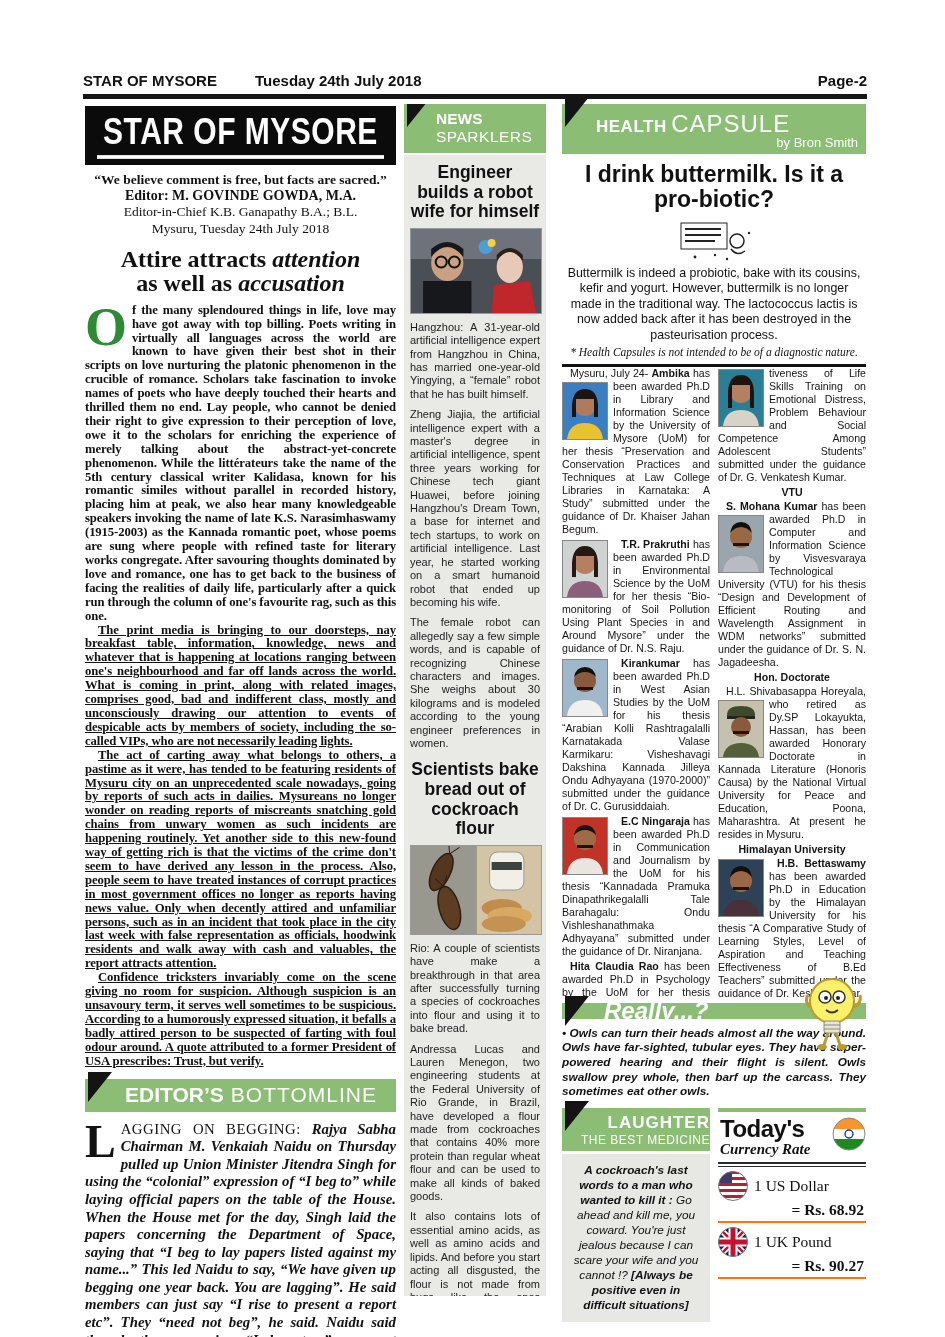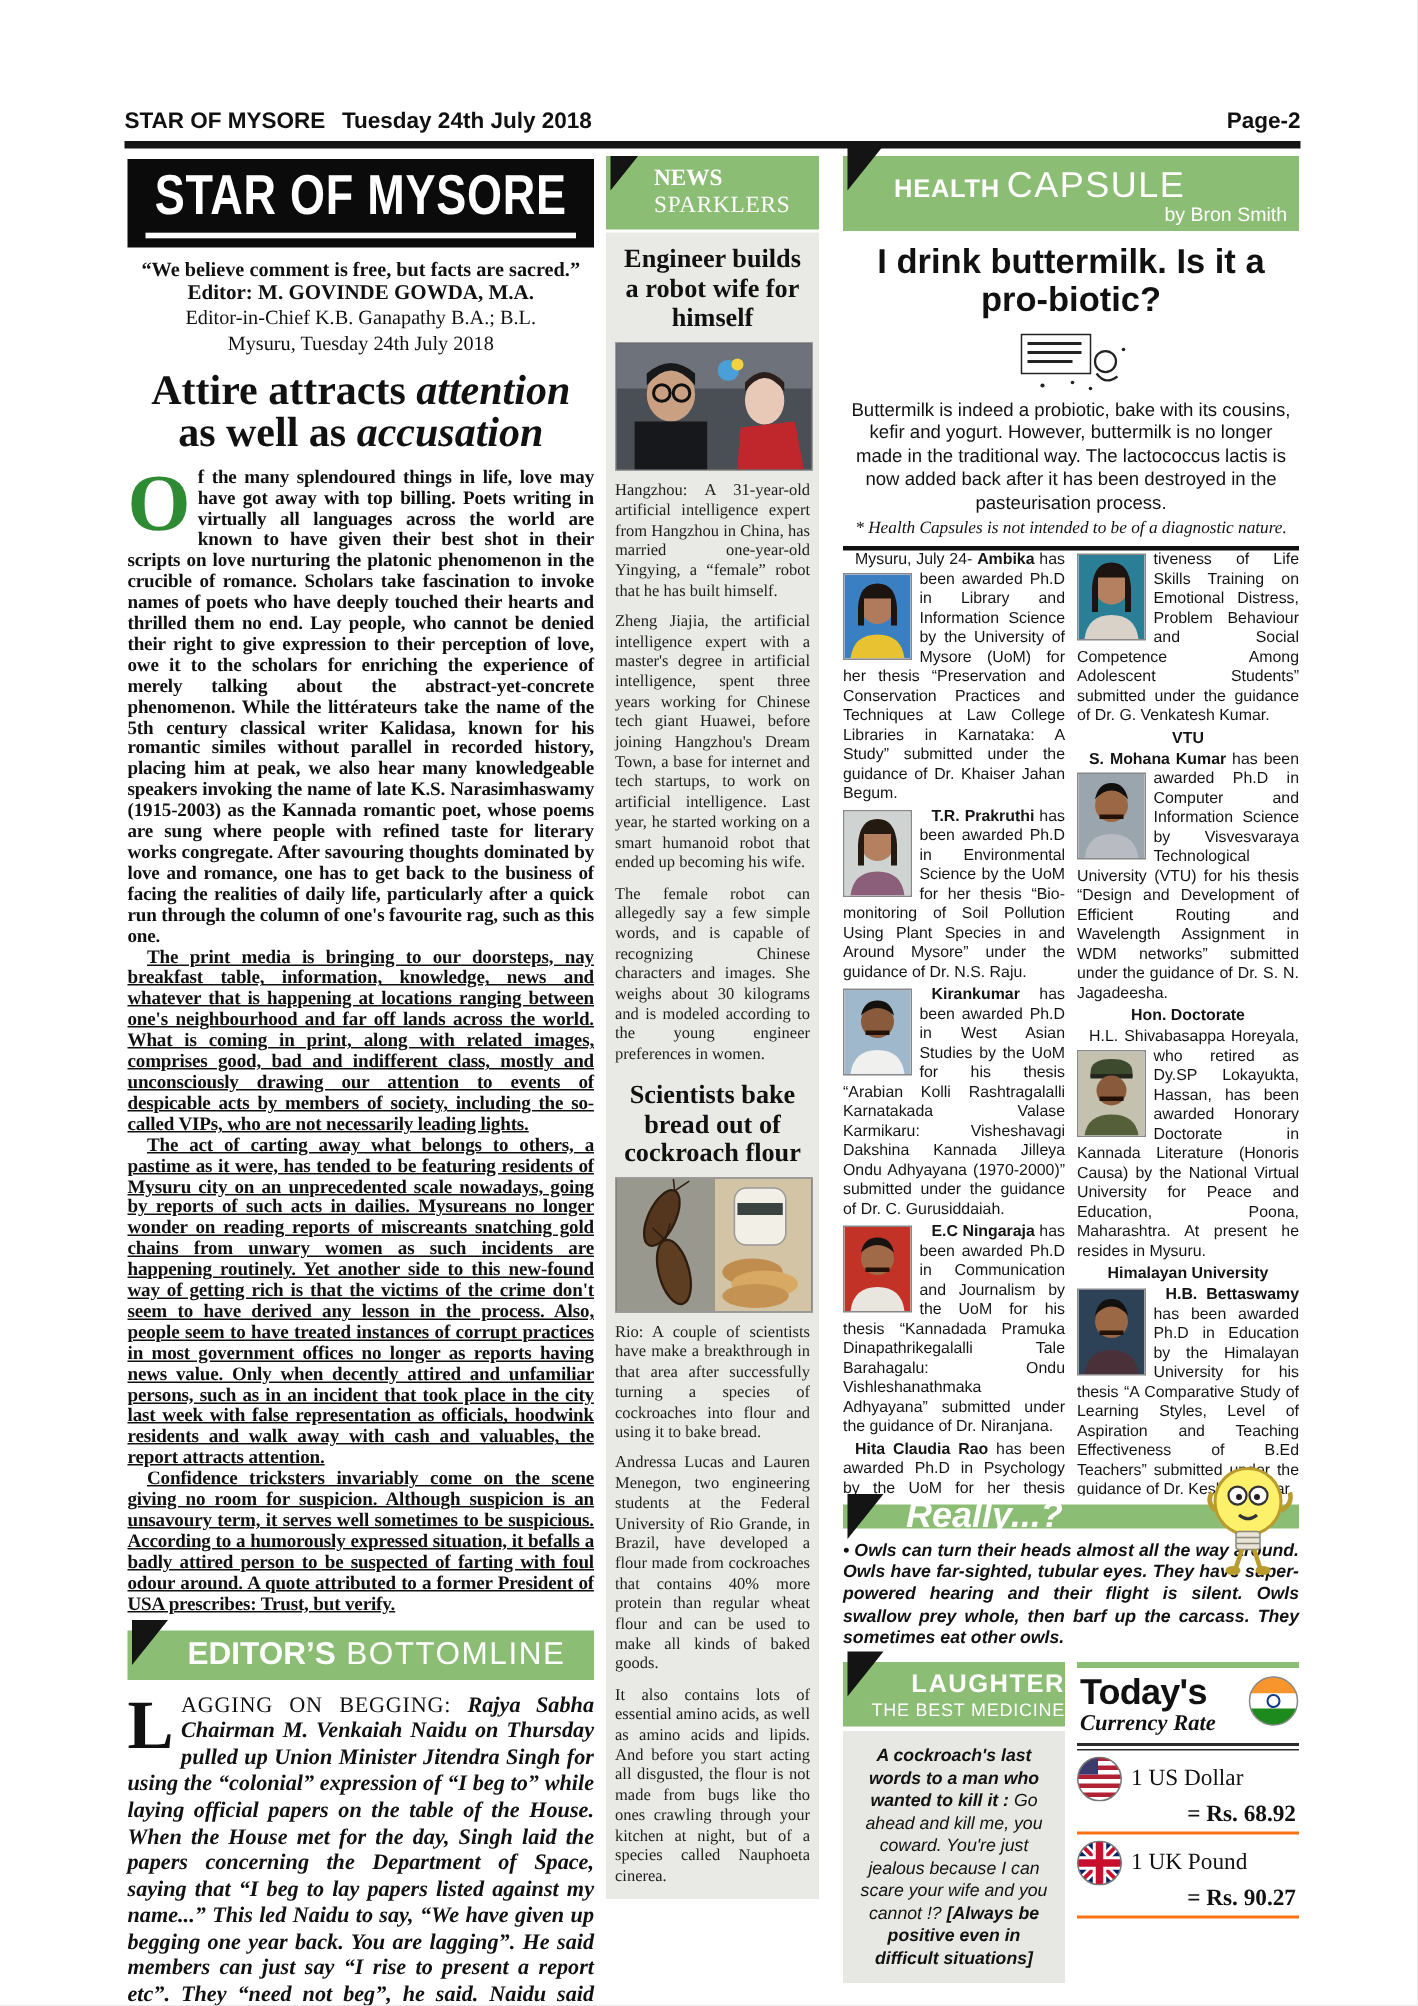--- a/index.html
+++ b/index.html
@@ -1,35 +1,35 @@
 <!DOCTYPE html>
 <html><head>
 <meta charset="utf-8">
 <style>
   html,body{margin:0;padding:0;background:#d9d9d9;}
   .page{position:relative;width:945px;height:1337px;background:#fff;margin:0 auto;overflow:hidden;
         font-family:"Liberation Sans",sans-serif;color:#111;}
   
   .topbar{position:absolute;left:83px;top:72px;width:784px;height:22px;border-bottom:5px solid #151515;}
   .tb-name{position:absolute;left:0;top:0;font:bold 15px "Liberation Sans",sans-serif;}
-  .tb-date{position:absolute;left:145px;top:0;font:bold 15px "Liberation Sans",sans-serif;}
+  .tb-date{position:absolute;left:172px;top:0;font:bold 15px "Liberation Sans",sans-serif;}
   .tb-page{position:absolute;right:0;top:0;font:bold 15px "Liberation Sans",sans-serif;}
   
   .col-left{position:absolute;left:85px;top:106px;width:311px;}
-  .col-mid{position:absolute;left:404px;top:104px;width:142px;height:1192px;overflow:hidden;font-family:Liberation Serif, serif;}
+  .col-mid{position:absolute;left:404px;top:104px;width:142px;height:1192px;overflow:hidden;}
   .col-right{position:absolute;left:562px;top:104px;width:304px;}
   
   .masthead{background:#0b0b0b;color:#fff;text-align:center;padding:9px 0 11px;}
   .masthead-title{display:inline-block;font-weight:900;font-size:30px;letter-spacing:.5px;
      transform:scaleY(1.25);border-bottom:3px solid #fff;padding:0 6px 2px;font-family:"Liberation Sans",sans-serif;}
   .motto{font:bold 13.5px/1.15 "Liberation Serif",serif;text-align:center;margin-top:7px;}
   .ed-line1{font:bold 14px/1.2 "Liberation Serif",serif;text-align:center;}
   .ed-line2,.ed-line3{font:13.5px/1.2 "Liberation Serif",serif;text-align:center;}
   
-  .art-title{font-family:"Liberation Serif",serif;font-weight:700;font-size:28px;line-height:1.0;
+  .art-title{font-family:"Liberation Serif",serif;font-weight:700;font-size:24px;line-height:1.0;
      text-align:center;margin-top:10px;}
   .art-title .it{font-style:italic;}
   .art-body{font-family:"Liberation Serif",serif;font-weight:700;font-size:12.7px;line-height:13.9px;
      text-align:justify;margin-top:9px;letter-spacing:-.1px;}
   .art-body p{margin:0;}
   .art-body p + p{text-indent:13px;text-decoration:underline;}
   .dropcap-o{float:left;font-family:"Liberation Serif",serif;font-weight:700;font-size:54px;
      line-height:42px;color:#2e8b34;margin:2px 5px 0 0;}
   
   .green-bar{position:relative;background:#8cbd74;}

